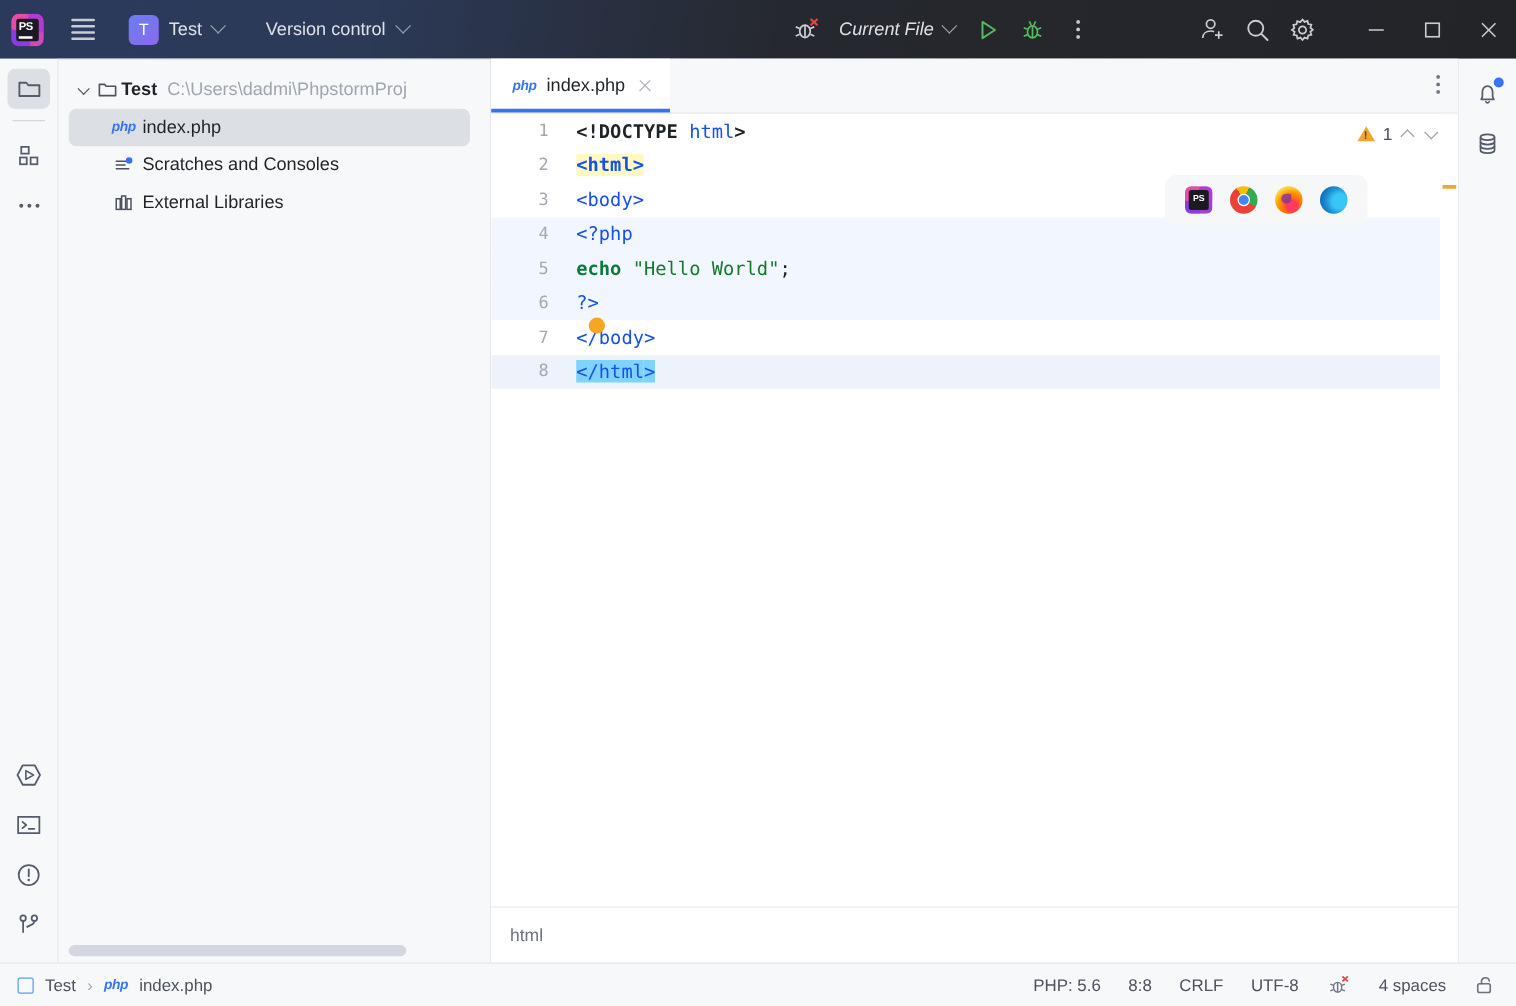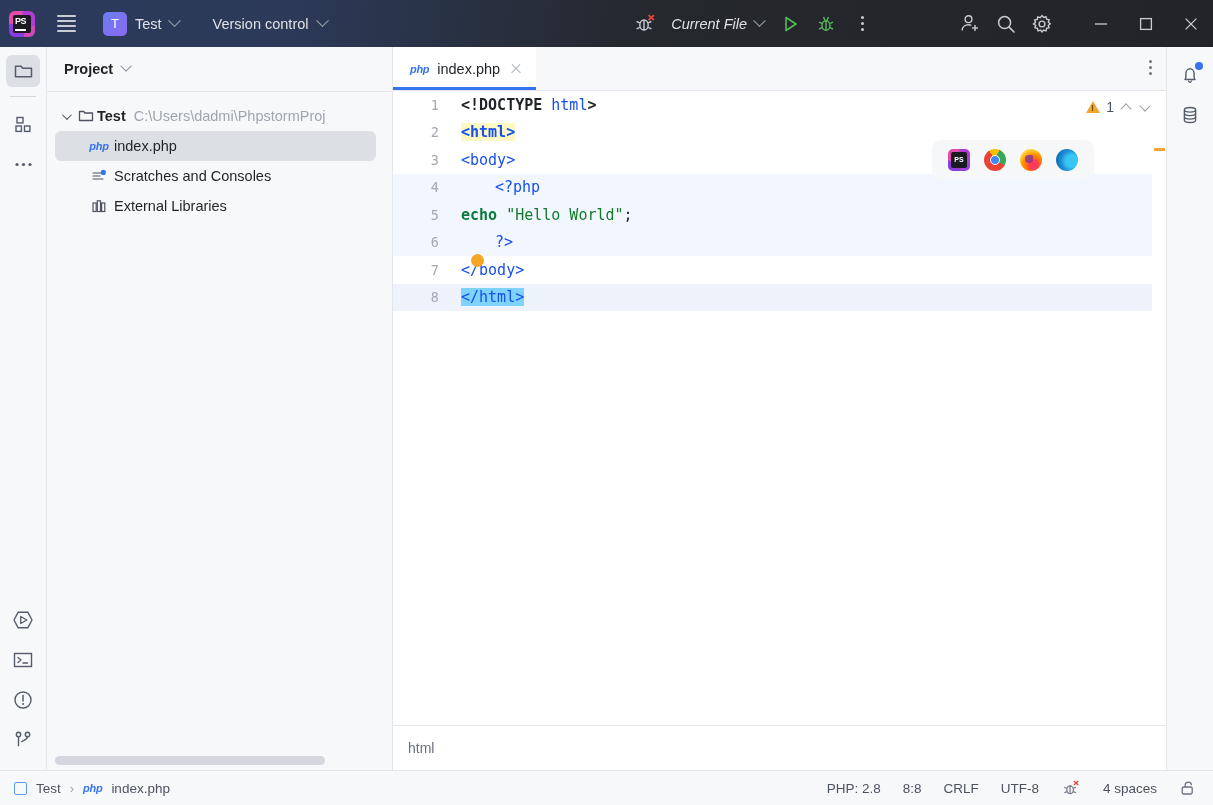--- a/index.html
+++ b/index.html
@@ -130,21 +130,21 @@
   .codelines { position: absolute; left: 0; top: 0; right: 0; top: 0; }
   .cline { height: 27.5px; position: relative; display: flex; align-items: center; }
   .cline.hl { background: #f2f6ff; }
   .cline.cur { background: #eef2fb; }
   .ln { width: 46px; text-align: right; font-family: "DejaVu Sans Mono", monospace; font-size: 13.5px;
      color: #a2a8b4; flex: none; }
   .code { margin-left: 22px; font-family: "DejaVu Sans Mono", monospace; font-size: 15px;
      white-space: pre; color: #1f2328; letter-spacing: 0; }
   .t-tag { color: #1750eb; }
   .t-punc { color: #1f2328; }
-  .t-php { color: #1750eb; font-weight: normal; margin-left: 34px; }
+  .t-php { color: #1750eb; font-weight: normal; }
   .t-kw { color: #0a7b3e; font-weight: bold; }
   .t-str { color: #127a2a; }
   .t-sel { background: #fef9c3; font-weight: bold; }
   .t-match { background: #7dd3fc; }
   .t-dark { color: #1f2328; font-weight: bold; }
 
   .bulb { position: absolute; left: 10px; top: -7px; width: 13px; height: 13px; border-radius: 50%;
      background: #f5a623; }
 
   .insp-widget { position: absolute; right: 14px; top: 8px; display: flex; align-items: center; gap: 6px; }
@@ -405,24 +405,20 @@
           <ellipse cx="11" cy="5.8" rx="5.6" ry="2.3"></ellipse>
           <path d="M5.4 5.8v10.4c0 1.3 2.5 2.3 5.6 2.3s5.6-1 5.6-2.3V5.8"></path>
           <path d="M5.4 9.3c0 1.3 2.5 2.3 5.6 2.3s5.6-1 5.6-2.3"></path>
           <path d="M5.4 12.8c0 1.3 2.5 2.3 5.6 2.3s5.6-1 5.6-2.3"></path>
         </g>
       </svg>
     </div>
   </div>
 
   <div class="projpanel">
-    <div class="pp-header">
-      <span class="pp-title">Project</span>
-      <span class="pp-chev"></span>
-    </div>
     <div class="pp-sep"></div>
 
     <div class="pp-tree">
 
       <div class="tree-row">
         <span class="tw-arrow">
             <i></i>
           </span>
         <span class="tw-icon">
           <svg width="16" height="16" viewBox="0 0 16 16">
@@ -563,21 +559,21 @@
   <div class="statusbar">
     <div class="sb-left">
       <span class="sb-proj-icon"></span>
       <span class="sb-text">Test</span>
       <span class="sb-sep">›</span>
       <span class="php-badge">php</span>
       <span class="sb-text">index.php</span>
     </div>
     <div class="sb-spacer"></div>
     <div class="sb-right">
-      <span class="sb-item">PHP: 2.8</span>
+      <span class="sb-item">PHP: 5.6</span>
       <span class="sb-item">8:8</span>
       <span class="sb-item">CRLF</span>
       <span class="sb-item">UTF-8</span>
       <span>
         <svg width="20" height="20" viewBox="0 0 22 22">
           <g stroke="#6b7280" stroke-width="1.25" fill="none">
             <ellipse cx="10" cy="13" rx="3.6" ry="4.3"></ellipse>
             <line x1="3.6" y1="10.2" x2="6.4" y2="11.3"></line>
             <line x1="3.6" y1="16.2" x2="6.4" y2="15"></line>
             <line x1="13.6" y1="11.3" x2="16.4" y2="10.2"></line>

